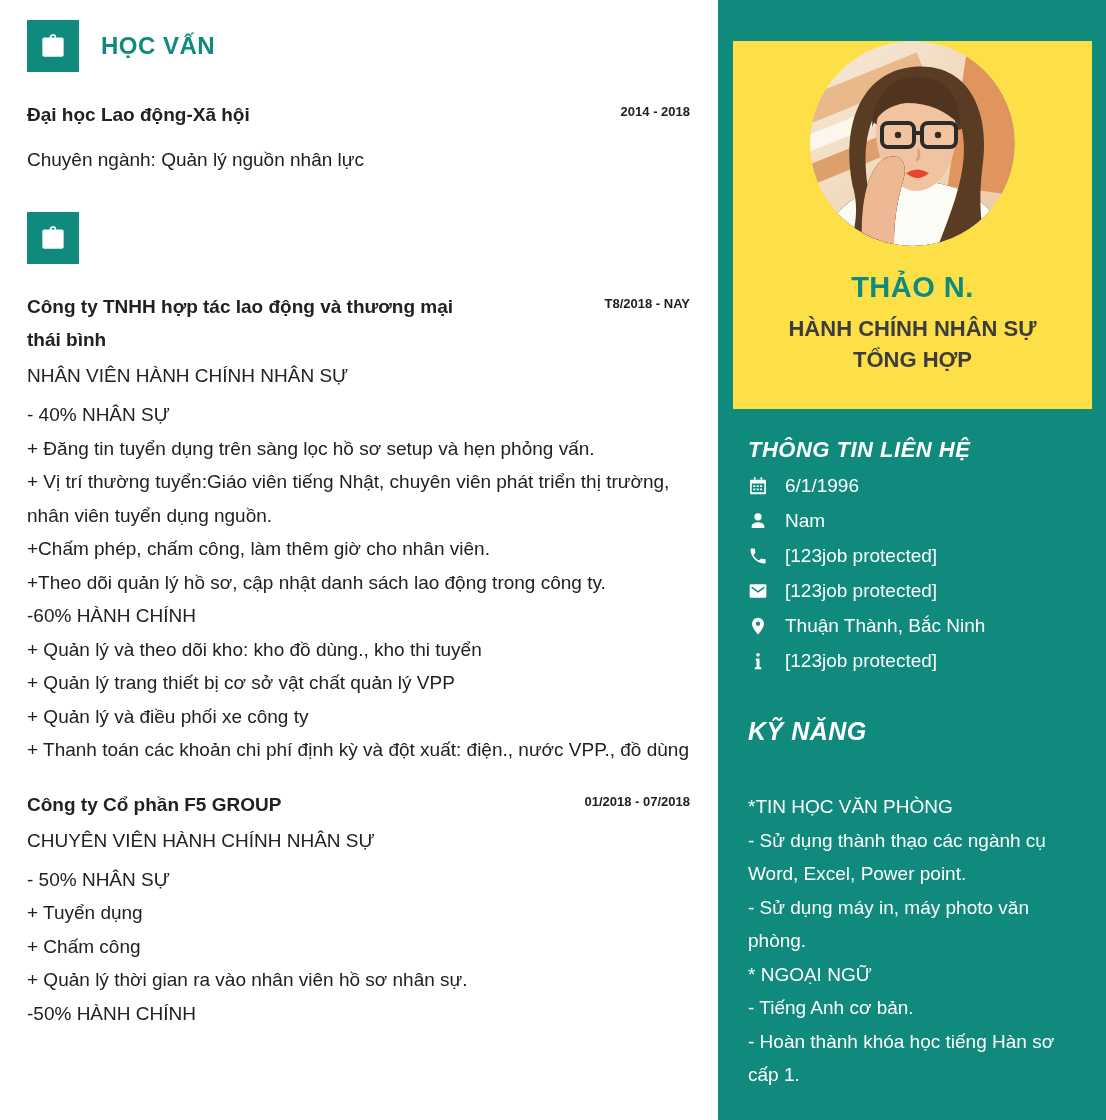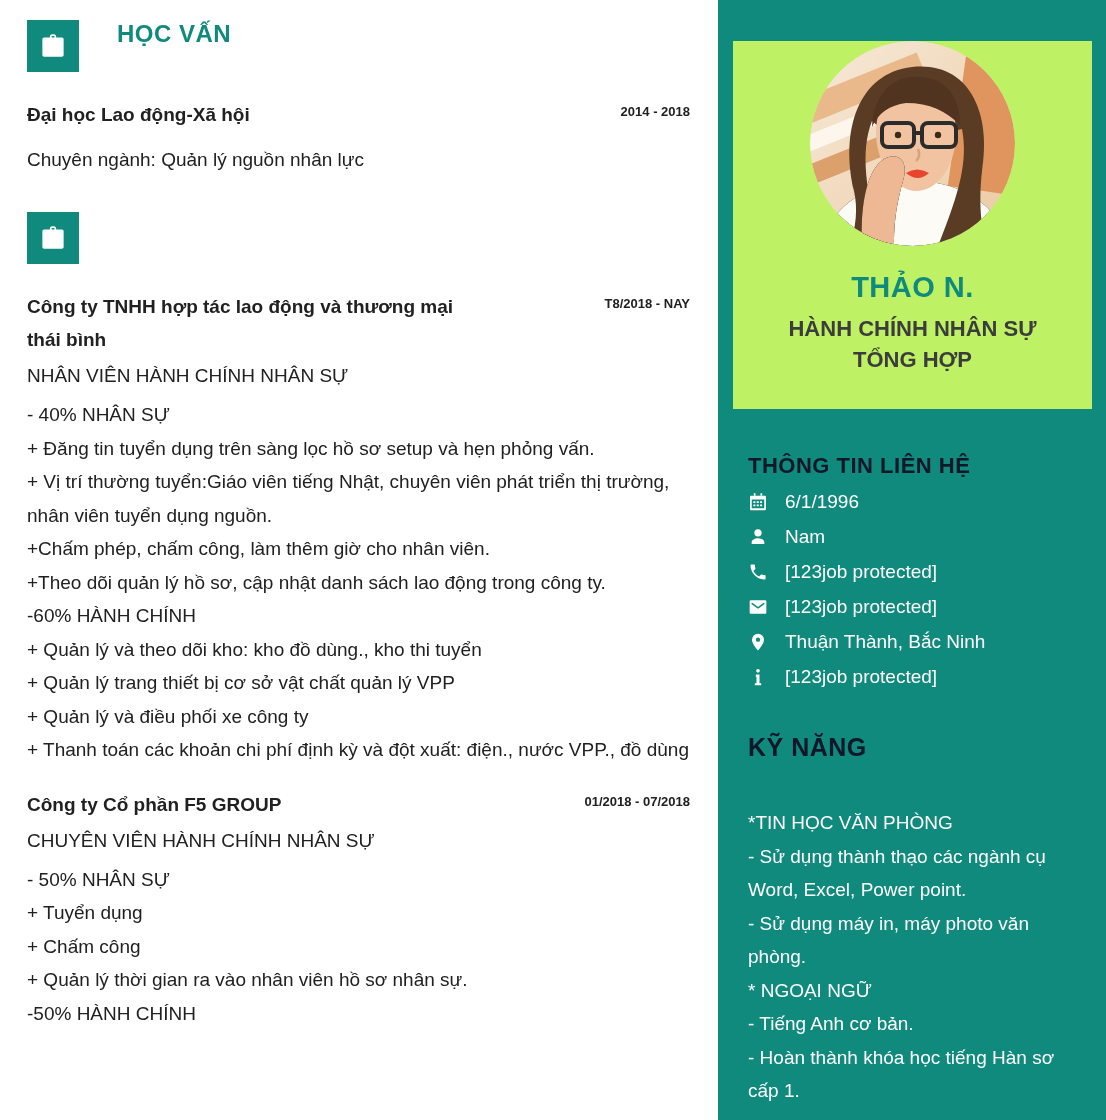--- a/index.html
+++ b/index.html
@@ -2,48 +2,48 @@
 <html><head>
 <meta charset="utf-8">
 <style>
   * { margin:0; padding:0; box-sizing:border-box; }
   html,body { width:1106px; height:1120px; overflow:hidden; background:#ffffff;
     font-family:"Liberation Sans", sans-serif; color:#212121; }
   .page { display:flex; width:1106px; height:1120px; }
 
   
   .left-col { width:718px; padding:20px 28px 0 27px; background:#ffffff; }
-  .sec-head { display:flex; align-items:flex-start; gap:38px; height:52px; margin-bottom:26px; }
+  .sec-head { display:flex; align-items:center; gap:22px; height:52px; margin-bottom:26px; }
   .icon-box { width:52px; height:52px; background:#108a7c; display:flex;
     align-items:center; justify-content:center; flex:0 0 52px; }
   .icon-box svg { width:30px; height:30px; fill:#ffffff; }
   .sec-title { color:#108a7c; font-size:24px; font-weight:bold; letter-spacing:.5px; }
 
   .entry-head { display:flex; justify-content:space-between; align-items:flex-start; }
   .company { font-weight:bold; font-size:19px; line-height:33px; max-width:450px; }
   .dates { font-weight:bold; font-size:13px; line-height:28px; white-space:nowrap; }
   .role { font-size:19px; line-height:24px; margin-top:8px; }
   .job-lines { margin-top:10px; }
   .body-line { font-size:19px; line-height:33.5px; }
   .edu-major { font-size:19px; line-height:24px; margin-top:17px; }
   .experience { margin-top:40px; }
   .job2 { margin-top:21px; }
 
   
   .sidebar { width:388px; height:1120px; background:#108a7c; color:#ffffff; }
-  .card { background:#bef264; margin:12px 14px 16px 15px; padding-bottom:34px; }
+  .card { background:#fde047; margin:12px 14px 0 15px; padding-bottom:34px; }
   .avatar { width:205px; height:205px; border-radius:50%; overflow:hidden;
     margin:41px auto 0; display:block; }
   .person-name { margin-top:25px; text-align:center; color:#108a7c;
     font-size:29px; font-weight:bold; letter-spacing:.5px; }
   .person-title { margin-top:9px; text-align:center; color:#3c3c3c;
     font-size:22px; font-weight:bold; line-height:31px; padding:0 24px; }
 
   .contact { padding:28px 24px 0 30px; }
-  .side-h { font-size:22px; font-weight:bold; letter-spacing:.5px; color:#0f172a; }
+  .side-h { font-size:22px; font-weight:bold; letter-spacing:.5px; color:#ffffff;font-style:italic; }
   .contact-rows { margin-top:13px; }
   .c-row { display:flex; align-items:center; margin-bottom:15px; height:20px; }
   .c-icon { width:20px; height:20px; flex:0 0 20px; margin-right:17px;
     display:flex; align-items:center; justify-content:center; }
   .c-icon svg { width:20px; height:20px; fill:#ffffff; }
   .c-text { font-size:19px; color:#ffffff; }
 
   .skills { padding:31px 24px 0 30px; }
   .skills .side-h { font-size:25px; }
   .skill-lines { margin-top:44px; }

